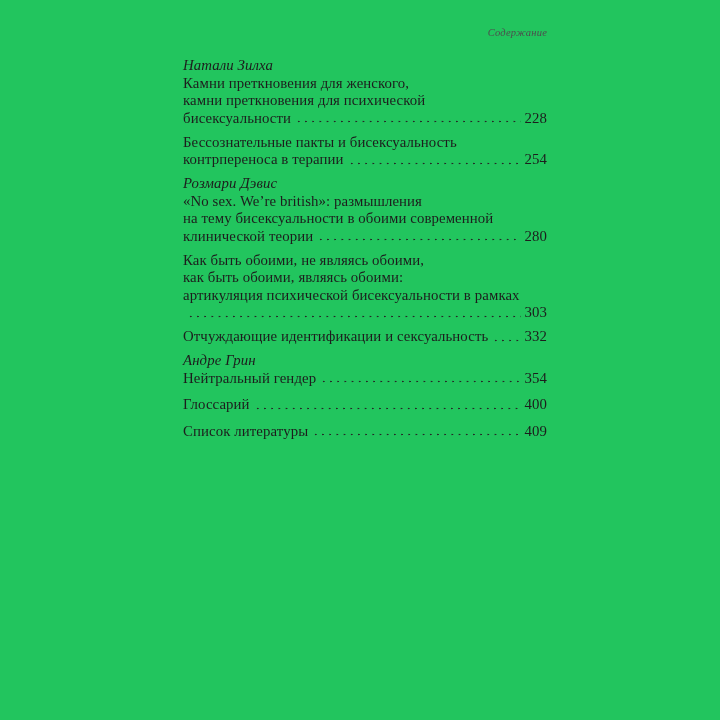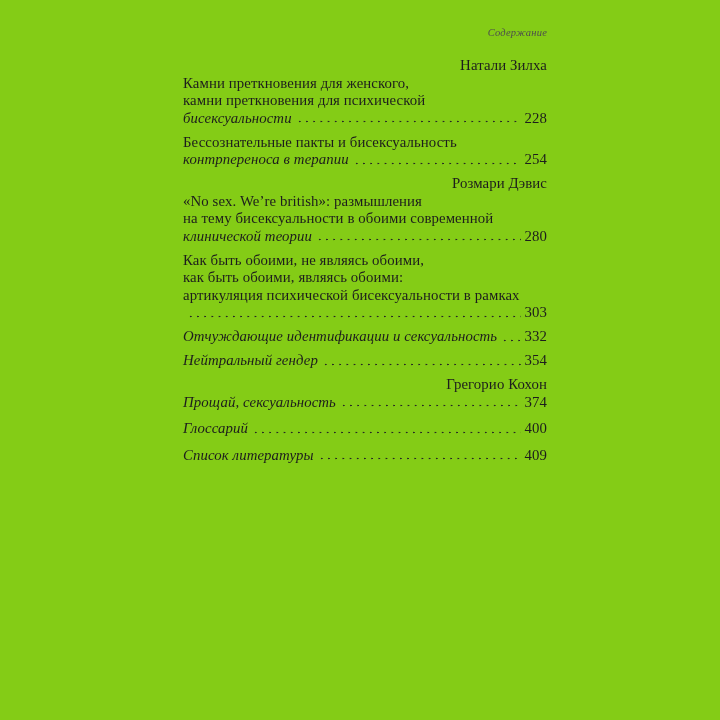--- a/index.html
+++ b/index.html
@@ -4,21 +4,21 @@
 <style>
   html, body {
     margin: 0;
     padding: 0;
     background: #ffffff;
   }
   .sheet {
     position: relative;
     width: 720px;
     height: 720px;
-    background: #84cc16;
+    background: #22c55e;
     font-family: "Liberation Serif", serif;
     color: #1d1d1d;
     overflow: hidden;
   }
   .running-header {
     position: absolute;
     top: 27px;
     left: 183px;
     width: 364px;
     text-align: right;
@@ -36,32 +36,31 @@
     line-height: 17.5px;
     letter-spacing: 0.1px;
   }
   .entry {
     margin-bottom: 6.5px;
   }
   .entry.big-gap {
     margin-top: 9px;
   }
   .author {
-    text-align: right;
+    font-style: italic;
   }
   .line {
     white-space: nowrap;
   }
   .pagerow {
     display: flex;
     align-items: baseline;
   }
   .pagerow .title {
     white-space: nowrap;
-    font-style: italic;
   }
   .leader {
     flex: 1 1 auto;
     align-self: flex-end;
     height: 5px;
     margin: 0 4px 3px 6px;
     background-image: radial-gradient(circle at 1.5px 2.5px, #262626 0.8px, rgba(0,0,0,0) 1.05px);
     background-size: 7.2px 5px;
     background-repeat: repeat-x;
     min-width: 10px;
@@ -129,37 +128,29 @@
   <div class="entry">
     <div></div>
     <div class="pagerow">
       <span class="title">Отчуждающие идентификации и сексуальность</span>
       <span class="leader"></span>
       <span class="pagenum">332</span>
     </div>
   </div>
 
   <div class="entry">
+    <div class="line author">Андре Грин</div>
     <div></div>
     <div class="pagerow">
       <span class="title">Нейтральный гендер</span>
       <span class="leader"></span>
       <span class="pagenum">354</span>
     </div>
   </div>
 
-  <div class="entry">
-    <div class="line author">Грегорио Кохон</div>
-    <div></div>
-    <div class="pagerow">
-      <span class="title">Прощай, сексуальность</span>
-      <span class="leader"></span>
-      <span class="pagenum">374</span>
-    </div>
-  </div>
 
   <div class="entry big-gap">
 
     <div></div>
     <div class="pagerow">
       <span class="title">Глоссарий</span>
       <span class="leader"></span>
       <span class="pagenum">400</span>
     </div>
   </div>

